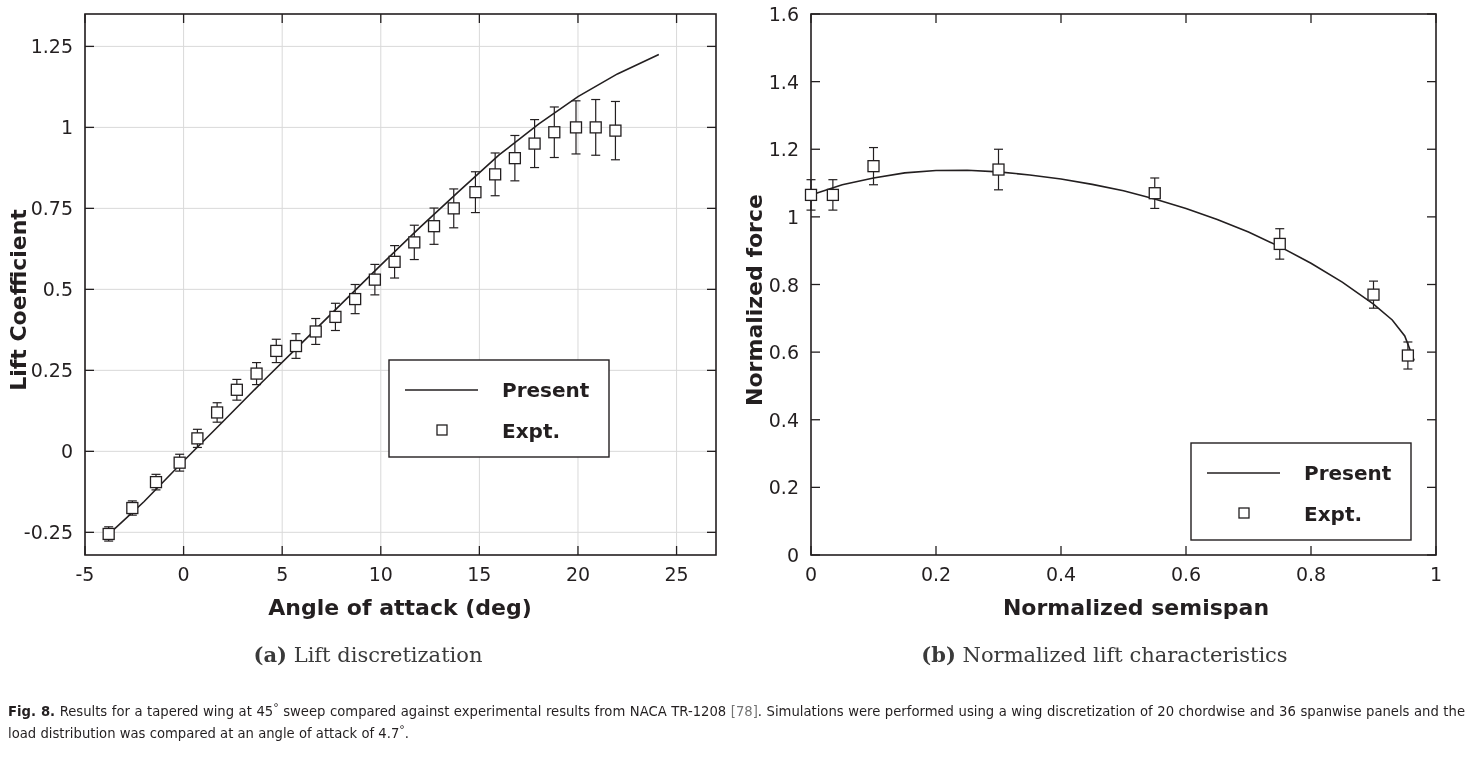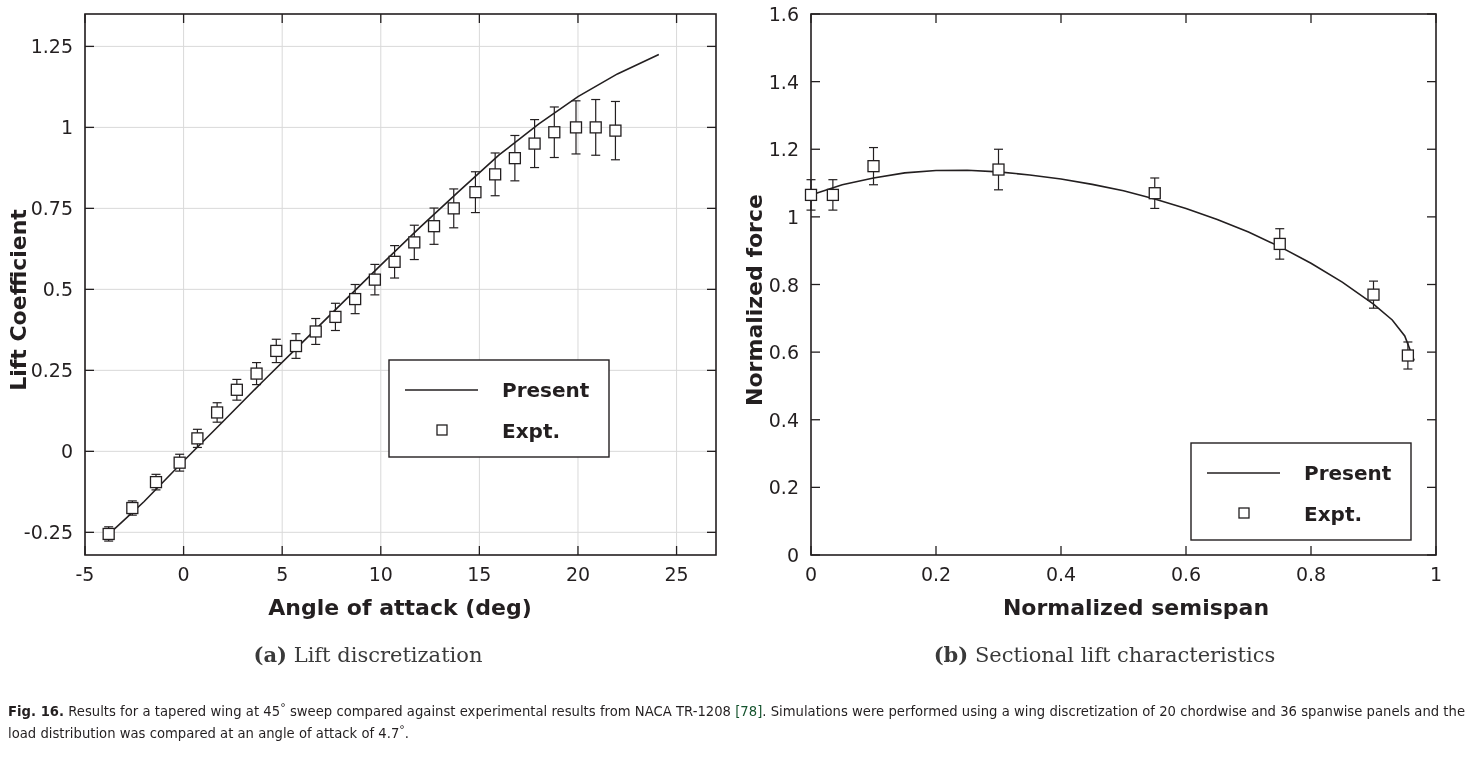--- a/index.html
+++ b/index.html
@@ -51,21 +51,21 @@
     font-size: 13.2px;
     line-height: 1.42;
     color: #231f20;
     font-family: "DejaVu Sans", sans-serif;
     text-align: justify;
   }
   .fig-caption .lbl {
     font-weight: bold;
   }
   .ref-link {
-    color: #14532d;
+    color: #737373;
   }
   .deg { font-size: 11px; vertical-align: 0.45em; }
 </style>
 </head>
 <body>
 
 <div class="figure-wrap">
 
   <div class="panel panel-a">
     <svg class="plot-svg" width="736" height="640" viewBox="0 0 736 640">
@@ -363,22 +363,22 @@
       <g>
         <rect x="455" y="443" width="220" height="97" fill="#ffffff" stroke="#231f20" stroke-width="1.4"></rect>
         <line x1="471" y1="473" x2="544" y2="473" stroke="#231f20" stroke-width="1.6"></line>
         <rect x="503" y="508" width="10" height="10" fill="none" stroke="#231f20" stroke-width="1.3"></rect>
         <text id="b-leg1" x="568" y="480" font-family="DejaVu Sans, sans-serif" font-size="20" font-weight="bold" fill="#231f20">Present</text>
         <text id="b-leg2" x="568" y="521" font-family="DejaVu Sans, sans-serif" font-size="20" font-weight="bold" fill="#231f20">Expt.</text>
       </g>
     </svg>
     <div class="subcaption">
       <b>(b)</b>
-      <span>Sectional lift characteristics</span>
+      <span>Normalized lift characteristics</span>
     </div>
   </div>
 
   <div class="fig-caption">
-    <span class="lbl">Fig. 16.</span>
+    <span class="lbl">Fig. 8.</span>
     <span>Results for a tapered wing at 45</span><span class="deg">°</span><span> sweep compared against experimental results from NACA TR-1208 </span><span class="ref-link">[78]</span><span>. Simulations were performed using a wing discretization of 20 chordwise and 36 spanwise panels and the load distribution was compared at an angle of attack of 4.7</span><span class="deg">°</span><span>.</span>
   </div>
 
 </div>
 
 </body></html>

